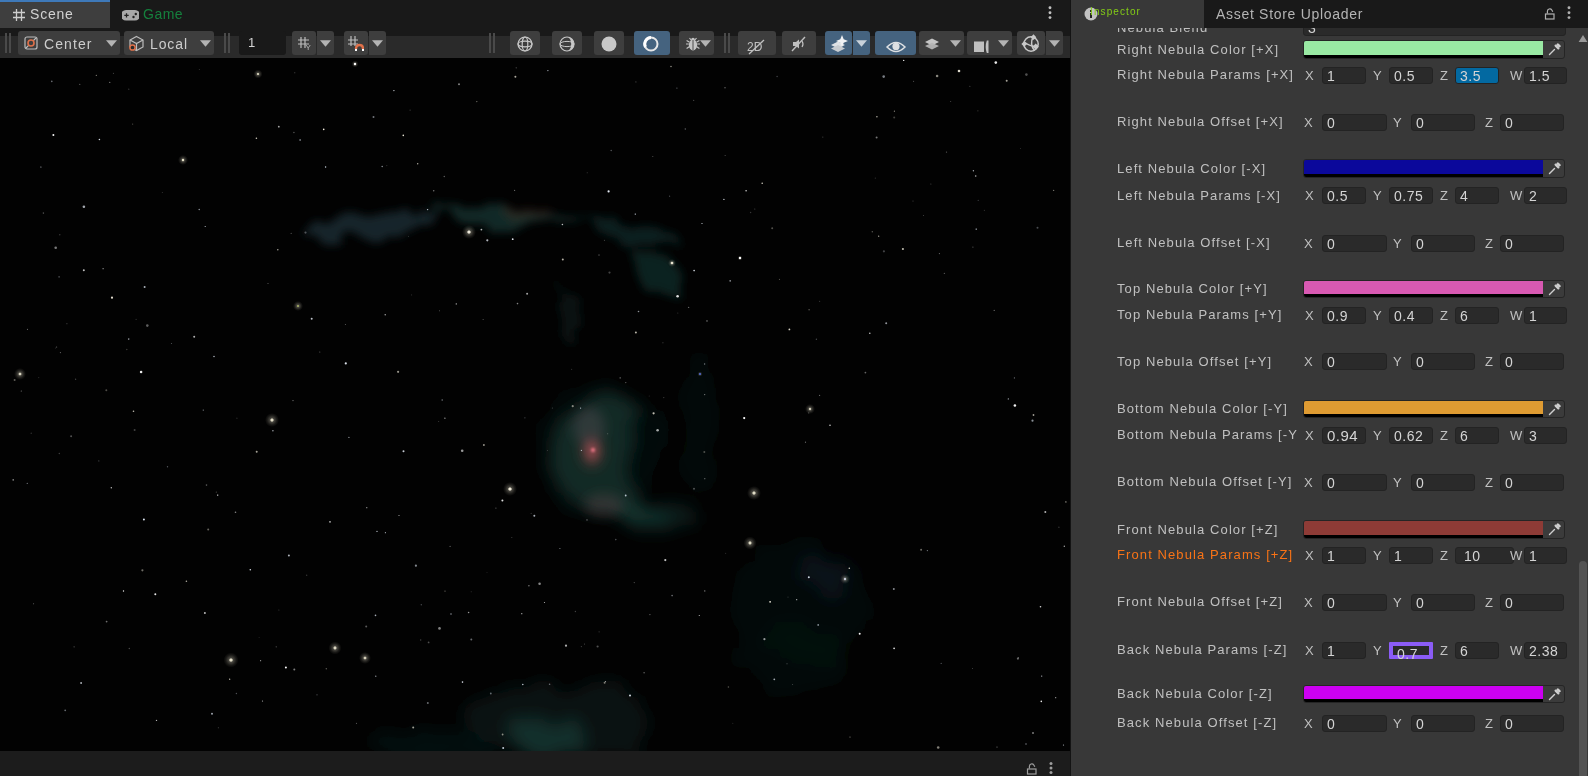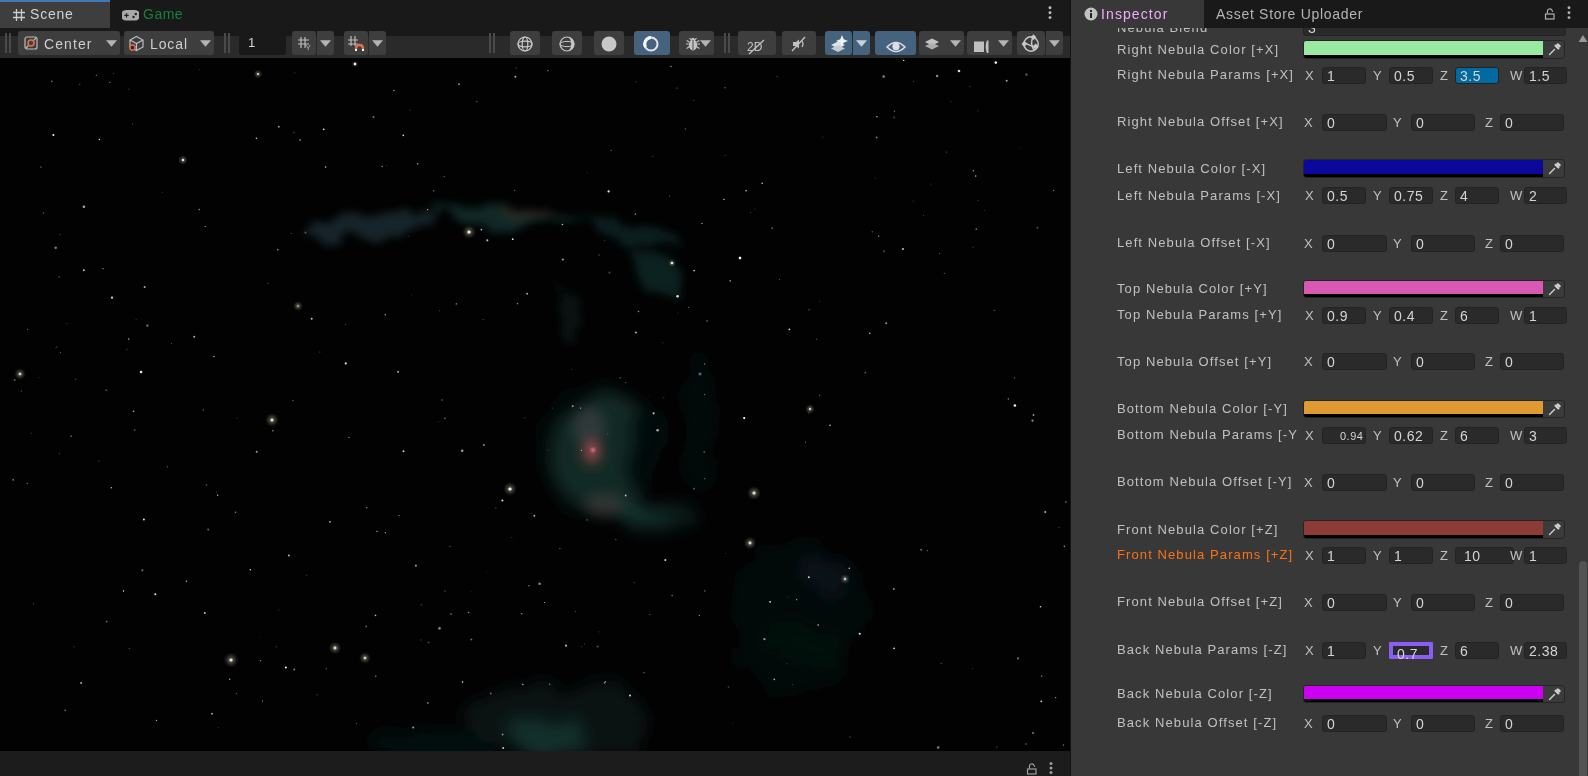--- a/index.html
+++ b/index.html
@@ -757,21 +757,21 @@
         <g fill="none" stroke="#cfcfcf" stroke-width="1.4" stroke-linecap="round">
           <path d="M2.5 11.5 L7.5 6.5"></path>
           <path d="M8.6 2.6 L11.4 5.4" stroke-width="2.2"></path>
           <path d="M10.8 1.6 L12.4 3.2" stroke-width="2.6"></path>
         </g>
       </svg>
     </div>
 </div>
 <div style="position:absolute;color:#c0c0c0;font-size:13px;letter-spacing:1.1px;white-space:nowrap;overflow:hidden;left:1117px;top:427.0px;width:181px">Bottom Nebula Params [-Y]</div>
 <div style="position:absolute;color:#c0c0c0;font-size:13px;line-height:17px;left:1305px;top:426.5px">X</div>
-<div style="position:absolute;height:17px;background:#2a2a2a;border:1px solid #232323;border-radius:3px;box-sizing:border-box;color:#d4d4d4;font-size:11px;letter-spacing:0.5px;line-height:16px;padding-left:17px;left:1322px;top:426.5px;width:44px">0.94</div>
+<div style="position:absolute;height:17px;background:#2a2a2a;border:1px solid #232323;border-radius:3px;box-sizing:border-box;color:#d4d4d4;font-size:15px;letter-spacing:0.5px;line-height:16px;padding-left:4px;left:1322px;top:426.5px;width:44px">0.94</div>
 <div style="position:absolute;color:#c0c0c0;font-size:13px;line-height:17px;left:1373px;top:426.5px">Y</div>
 <div style="position:absolute;height:17px;background:#2a2a2a;border:1px solid #232323;border-radius:3px;box-sizing:border-box;color:#d4d4d4;font-size:14px;letter-spacing:0.5px;line-height:16px;padding-left:4px;left:1389px;top:426.5px;width:44px">0.62</div>
 <div style="position:absolute;color:#c0c0c0;font-size:13px;line-height:17px;left:1440px;top:426.5px">Z</div>
 <div style="position:absolute;height:17px;background:#2a2a2a;border:1px solid #232323;border-radius:3px;box-sizing:border-box;color:#d4d4d4;font-size:14px;letter-spacing:0.5px;line-height:16px;padding-left:4px;left:1455px;top:426.5px;width:44px">6</div>
 <div style="position:absolute;color:#c0c0c0;font-size:13px;line-height:17px;left:1510px;top:426.5px">W</div>
 <div style="position:absolute;height:17px;background:#2a2a2a;border:1px solid #232323;border-radius:3px;box-sizing:border-box;color:#d4d4d4;font-size:14px;letter-spacing:0.5px;line-height:16px;padding-left:4px;left:1524px;top:426.5px;width:43px">3</div>
 <div style="position:absolute;color:#c0c0c0;font-size:13px;letter-spacing:1.1px;white-space:nowrap;overflow:hidden;left:1117px;top:474.0px;width:181px">Bottom Nebula Offset [-Y]</div>
 <div style="position:absolute;color:#c0c0c0;font-size:13px;line-height:17px;left:1304px;top:473.5px">X</div>
 <div style="position:absolute;height:17px;background:#2a2a2a;border:1px solid #232323;border-radius:3px;box-sizing:border-box;color:#d4d4d4;font-size:14px;letter-spacing:0.5px;line-height:16px;padding-left:4px;left:1322px;top:473.5px;width:65px">0</div>
 <div style="position:absolute;color:#c0c0c0;font-size:13px;line-height:17px;left:1393px;top:473.5px">Y</div>
@@ -839,21 +839,21 @@
 <div style="position:absolute;color:#c0c0c0;font-size:13px;line-height:17px;left:1485px;top:714.5px">Z</div>
 <div style="position:absolute;height:17px;background:#2a2a2a;border:1px solid #232323;border-radius:3px;box-sizing:border-box;color:#d4d4d4;font-size:14px;letter-spacing:0.5px;line-height:16px;padding-left:4px;left:1500px;top:714.5px;width:64px">0</div>
 
 <div style="position:absolute;left:1070px;top:0;width:518px;height:28px;background:#191919">
   <div style="position:absolute;left:1px;top:0;width:133px;height:28px;background:#383838"></div>
   <svg width="14" height="14" viewBox="0 0 14 14" style="position:absolute;left:14px;top:7px">
       <circle cx="7" cy="7" r="6.5" fill="#c2c2c2"></circle>
       <rect x="6" y="6" width="2" height="5" fill="#232323"></rect>
       <rect x="6" y="3" width="2" height="2" fill="#232323"></rect>
     </svg>
-  <span style="position:absolute;left:31px;top:6px;color:#f0abfc;font-size:14px;letter-spacing:1.1px">Inspector</span>
+  <span style="position:absolute;left:20px;top:6px;color:#84cc16;font-size:10px;letter-spacing:1.1px">Inspector</span>
   <span style="position:absolute;left:146px;top:6px;color:#b4b4b4;font-size:14px;letter-spacing:0.7px">Asset Store Uploader</span>
   <svg width="13" height="13" viewBox="0 0 13 13" style="position:absolute;left:473px;top:7px">
       <g fill="none" stroke="#b0b0b0" stroke-width="1.2">
         <rect x="2.5" y="7" width="8.5" height="5"></rect>
         <path d="M4.4 6.6 L4.4 4.4 A2.4 2.4 0 0 1 8.8 3 L9.8 4.8"></path>
       </g>
     </svg>
   <svg width="4" height="14" viewBox="0 0 4 14" style="position:absolute;left:497px;top:6px">
       <circle cx="2" cy="1.8" r="1.45" fill="#b0b0b0"></circle>
       <circle cx="2" cy="6.7" r="1.45" fill="#b0b0b0"></circle>

